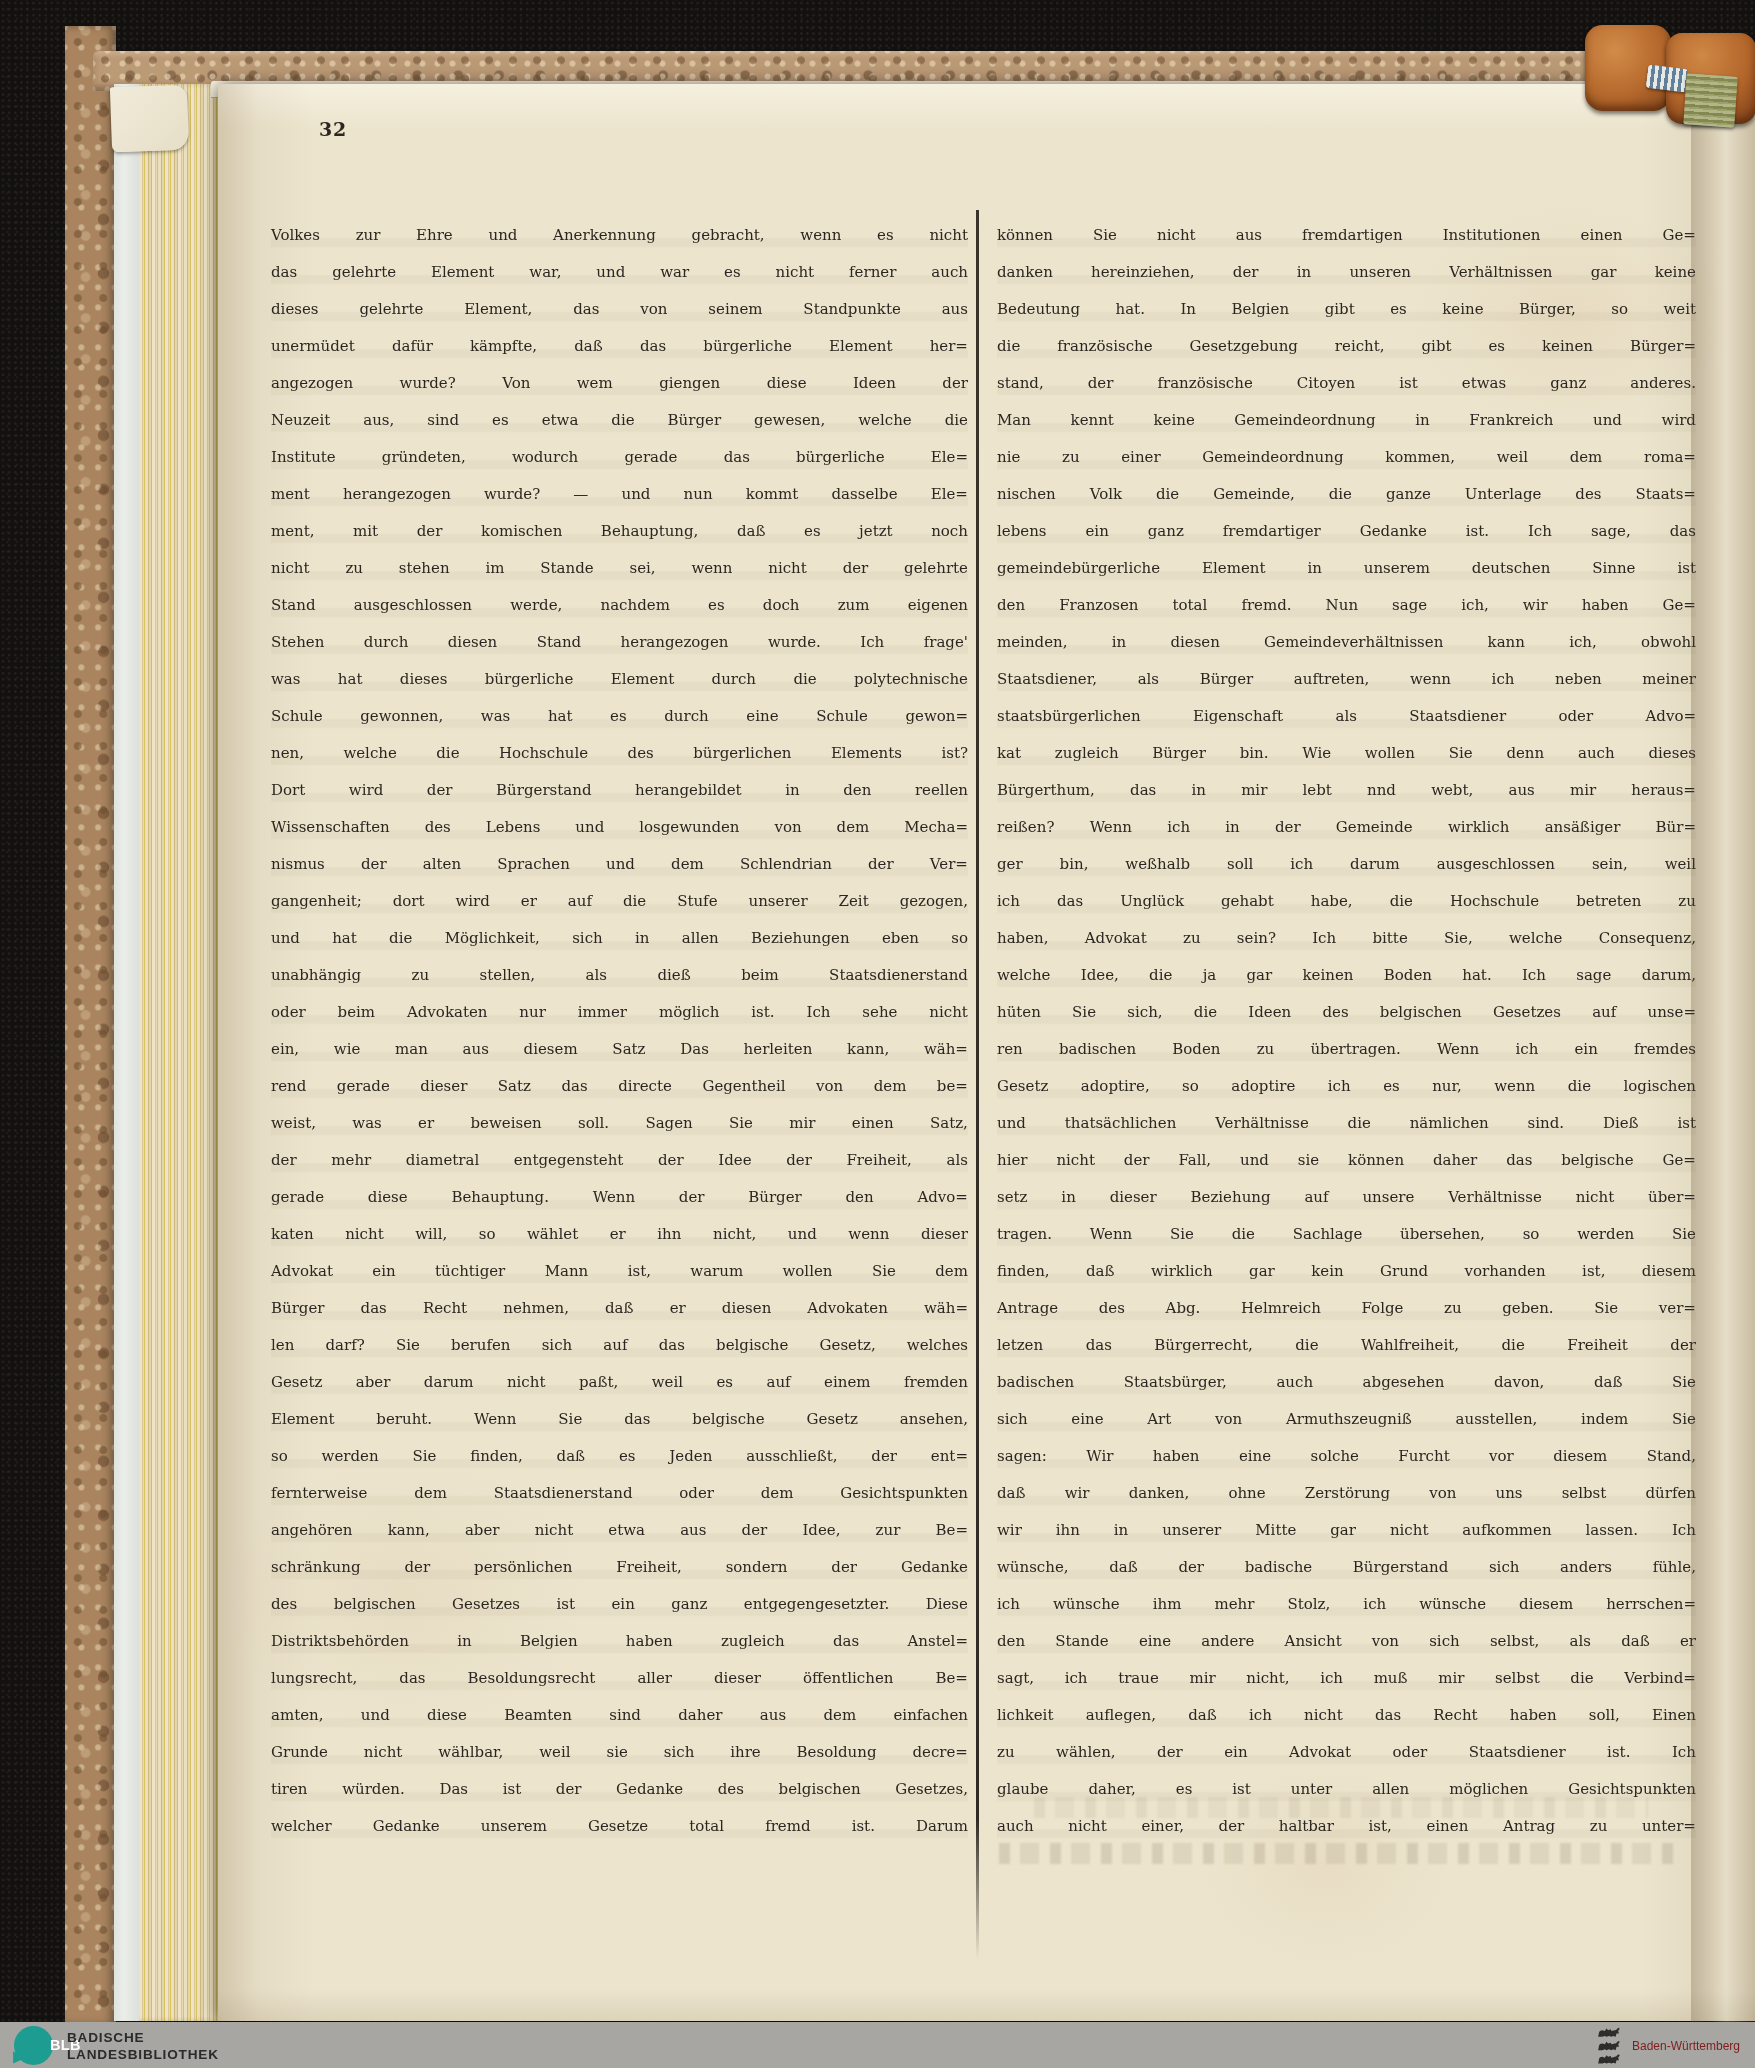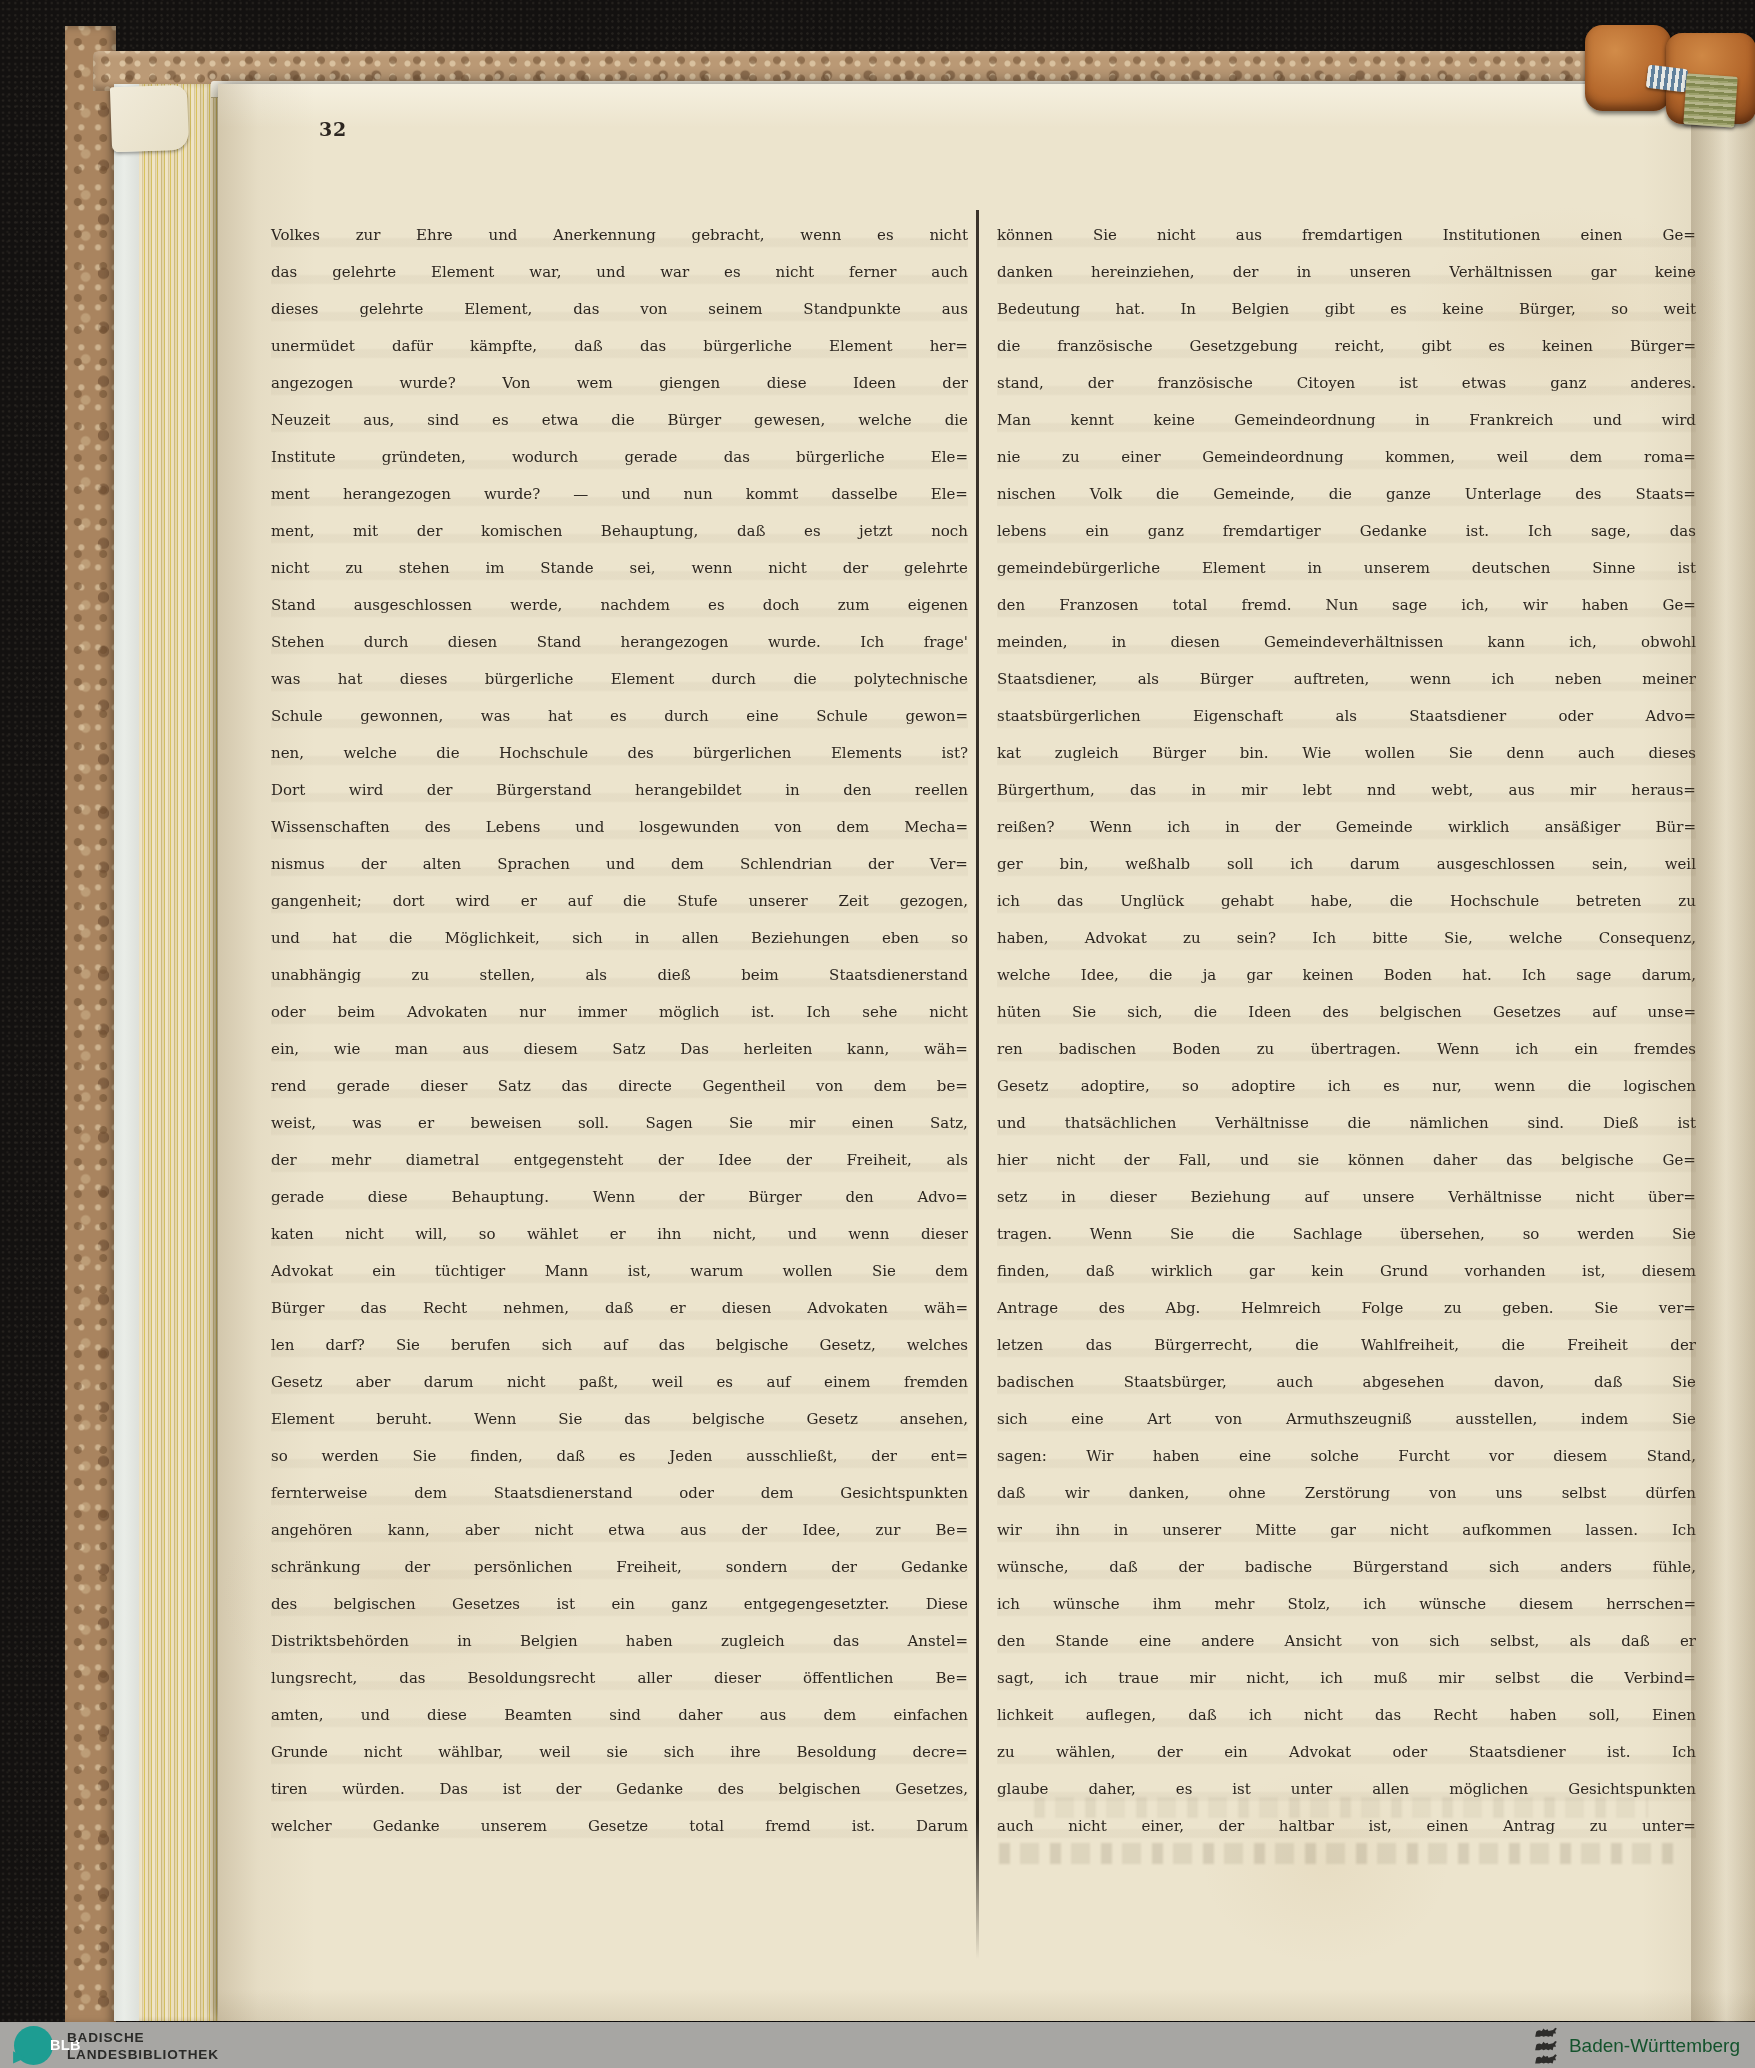--- a/index.html
+++ b/index.html
@@ -157,21 +157,21 @@
     position:absolute;left:0;top:0;width:39px;height:39px;line-height:39px;
     text-align:center;color:#fff;font-weight:bold;font-size:14.5px;letter-spacing:0.4px;margin-left:32px;
   }
   .library-name{
     position:absolute;left:67px;top:7px;color:#2b2b29;
     font-size:13.6px;font-weight:bold;letter-spacing:0.8px;line-height:17px;
   }
   .bw-group{position:absolute;right:16px;top:0;height:47px;display:flex;align-items:center;gap:8.8px;}
   .bw-lions{width:28px;height:40px;}
   .bw-lions path{fill:#2e2d2b;}
-  .bw-text{color:#14532d;font-size:19px;}
+  .bw-text{color:#7f1d1d;font-size:12px;}
 </style>
 </head>
 <body>
 
 <div class="canvas">
 
   <div class="board-left"></div>
   <div class="top-marble"></div>
   <div class="flyleaf"></div>
   <div class="page-edges"></div>

